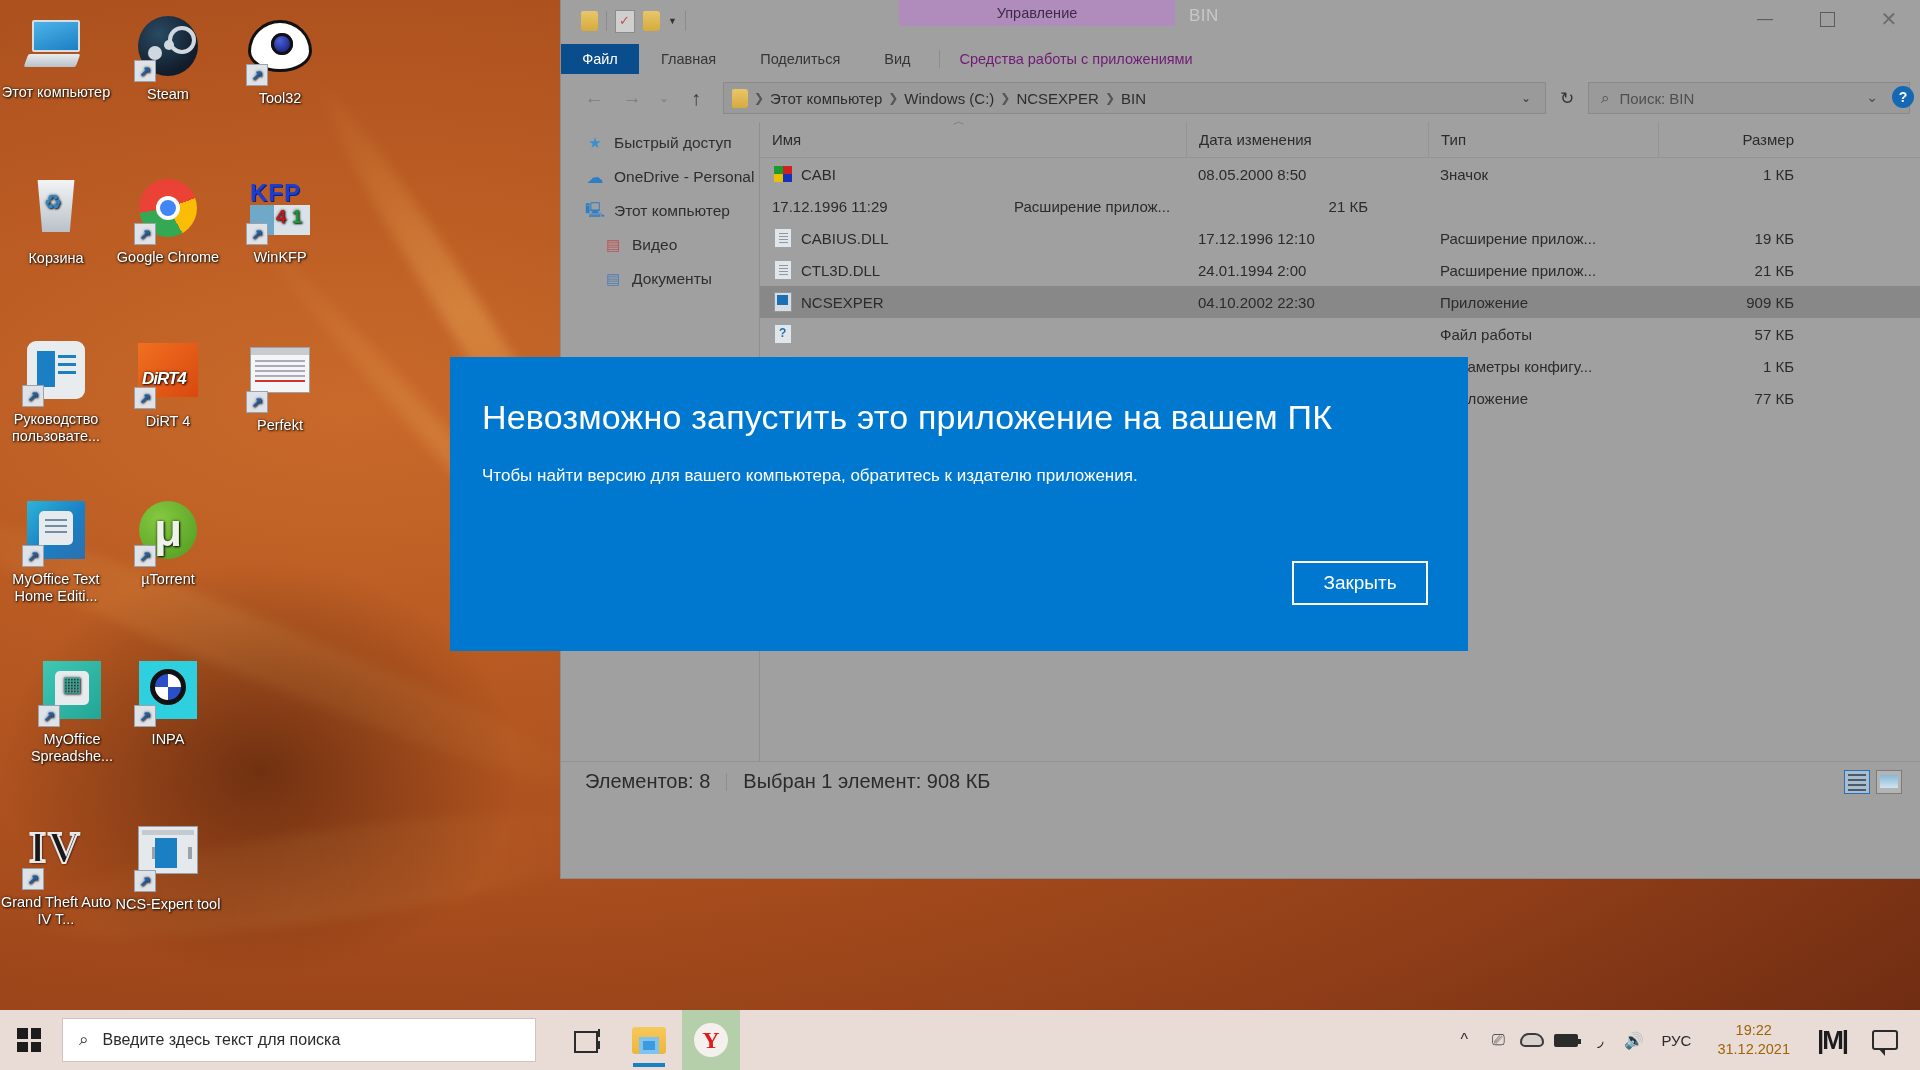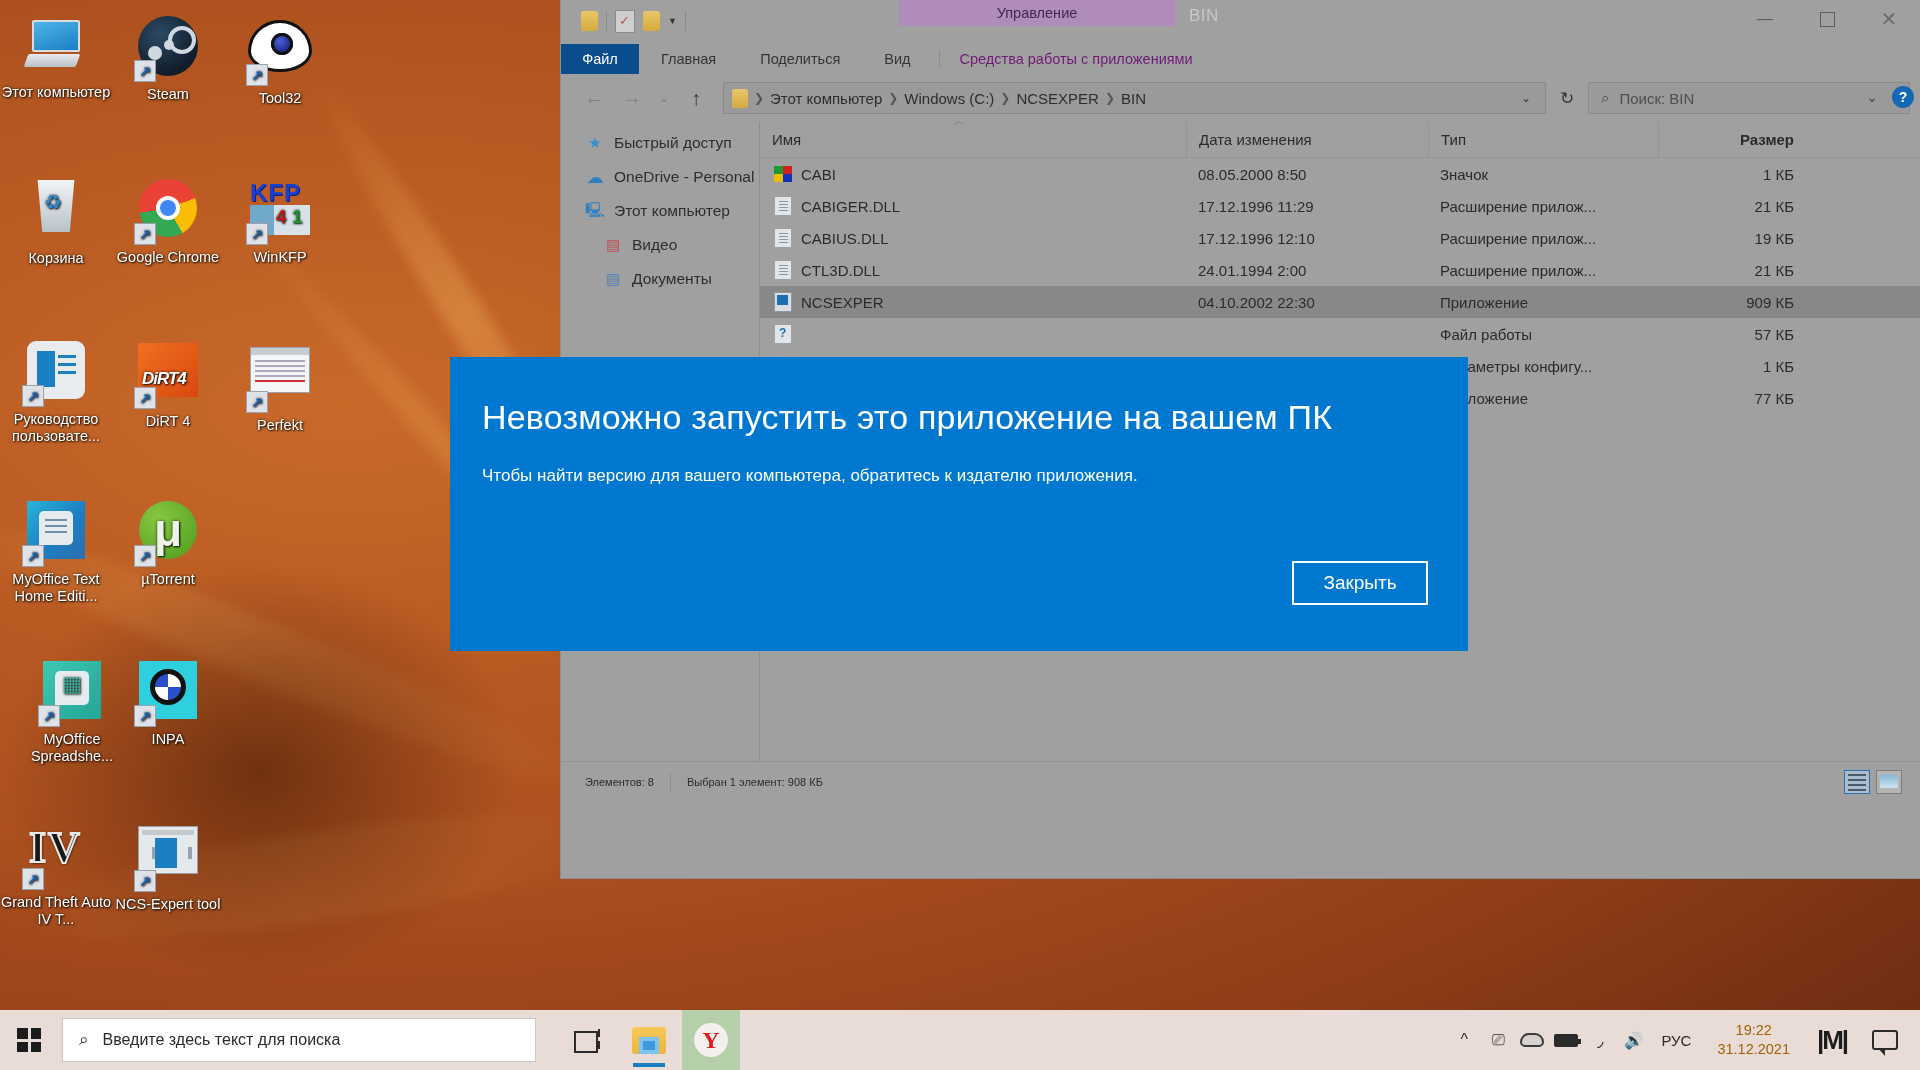--- a/index.html
+++ b/index.html
@@ -198,21 +198,21 @@
   .ni-doc{ color:#4a7fb5; }
 
   .filepane { flex:1; border-left:1px solid #8f8f8f; position:relative; }
   .col-head { height:36px; display:flex; align-items:center; font-size:15px; color:#2b2b2b;
     border-bottom:1px solid #949494; }
   .col-head > div { padding-left:12px; position:relative; height:100%; display:flex; align-items:center;}
   .col-head > div + div { border-left:1px solid #959595; }
   .c-name{ width:426px; }
   .c-date{ width:242px; }
   .c-type{ width:230px; }
-  .c-size{ width:150px; justify-content:flex-end; padding-right:14px;font-weight:bold;}
+  .c-size{ width:150px; justify-content:flex-end; padding-right:14px;}
   .sort-arrow{ position:absolute; left:193px; top:-9px; font-size:12px; color:#6d6d6d;}
 
   .frow { height:32px; display:flex; align-items:center; font-size:15px; color:#2b2b2b; cursor:default;}
   .frow.sel { background:#888888; }
   .frow .n { width:426px; display:flex; align-items:center; gap:9px; padding-left:14px;}
   .frow .d { width:242px; padding-left:12px;}
   .frow .t { width:230px; padding-left:12px;}
   .frow .s { width:150px; text-align:right; padding-right:14px;}
   .fico { width:18px;height:20px; display:inline-block; position:relative; flex:0 0 18px;}
   .fico.dll{ background:#e3e6e9; border:1px solid #9aa2ab; }
@@ -222,21 +222,21 @@
     width:16px;height:16px;}
   .fico.exe{ background:#d9dde1;border:1px solid #8d98a3;}
   .fico.exe::after{content:"";position:absolute;left:2px;top:2px;width:11px;height:10px;background:#1b6fb5;}
   .fico.hlp{ background:#e3e6e9;border:1px solid #9aa2ab;}
   .fico.hlp::after{content:"?";position:absolute;left:4px;top:1px;color:#1b6fb5;font-size:12px;font-weight:bold;}
   .fico.cfg{ background:#e3e6e9;border:1px solid #9aa2ab;}
   .fico.cfg::after{content:"";position:absolute;left:3px;top:4px;width:11px;height:2px;background:#8d98a3;
     box-shadow:0 4px 0 #8d98a3,0 8px 0 #8d98a3;}
 
   .ex-status { height:40px; border-top:1px solid #939393; display:flex; align-items:center;
-    font-size:11px; color:#2b2b2b; padding-left:24px; gap:0;}
+    font-size:20px; color:#2b2b2b; padding-left:24px; gap:0;}
   .ex-status .sep2 { width:1px;height:18px;background:#8e8e8e; margin:0 16px;}
   .view-btns { margin-left:auto; display:flex; gap:6px; padding-right:18px; align-items:center;}
   .vb { width:26px;height:24px;border:1px solid #7b7b7b; background:#b4b4b4; position:relative;}
   .vb.active{ border-color:#2b6fb0; background:#a9bdcf;}
   .vb.details::after{content:"";position:absolute;left:3px;top:3px;width:18px;height:2px;
     background:#4a5a68;box-shadow:0 5px 0 #4a5a68,0 10px 0 #4a5a68,0 15px 0 #4a5a68;}
   .vb.tiles::after{content:"";position:absolute;left:3px;top:4px;width:18px;height:13px;
     background:linear-gradient(180deg,#87b8d8,#cfe3ef);}
 
   
@@ -533,24 +533,20 @@
       <div class="frow">
         <div class="n">
             <span class="fico cab"></span>
             <span>CABI</span>
           </div>
         <div class="d">08.05.2000 8:50</div>
         <div class="t">Значок</div>
         <div class="s">1 КБ</div>
       </div>
       <div class="frow">
-        <div class="n">
-            <span class="fico dll"></span>
-            <span>CABIGER.DLL</span>
-          </div>
         <div class="d">17.12.1996 11:29</div>
         <div class="t">Расширение прилож...</div>
         <div class="s">21 КБ</div>
       </div>
       <div class="frow">
         <div class="n">
             <span class="fico dll"></span>
             <span>CABIUS.DLL</span>
           </div>
         <div class="d">17.12.1996 12:10</div>

